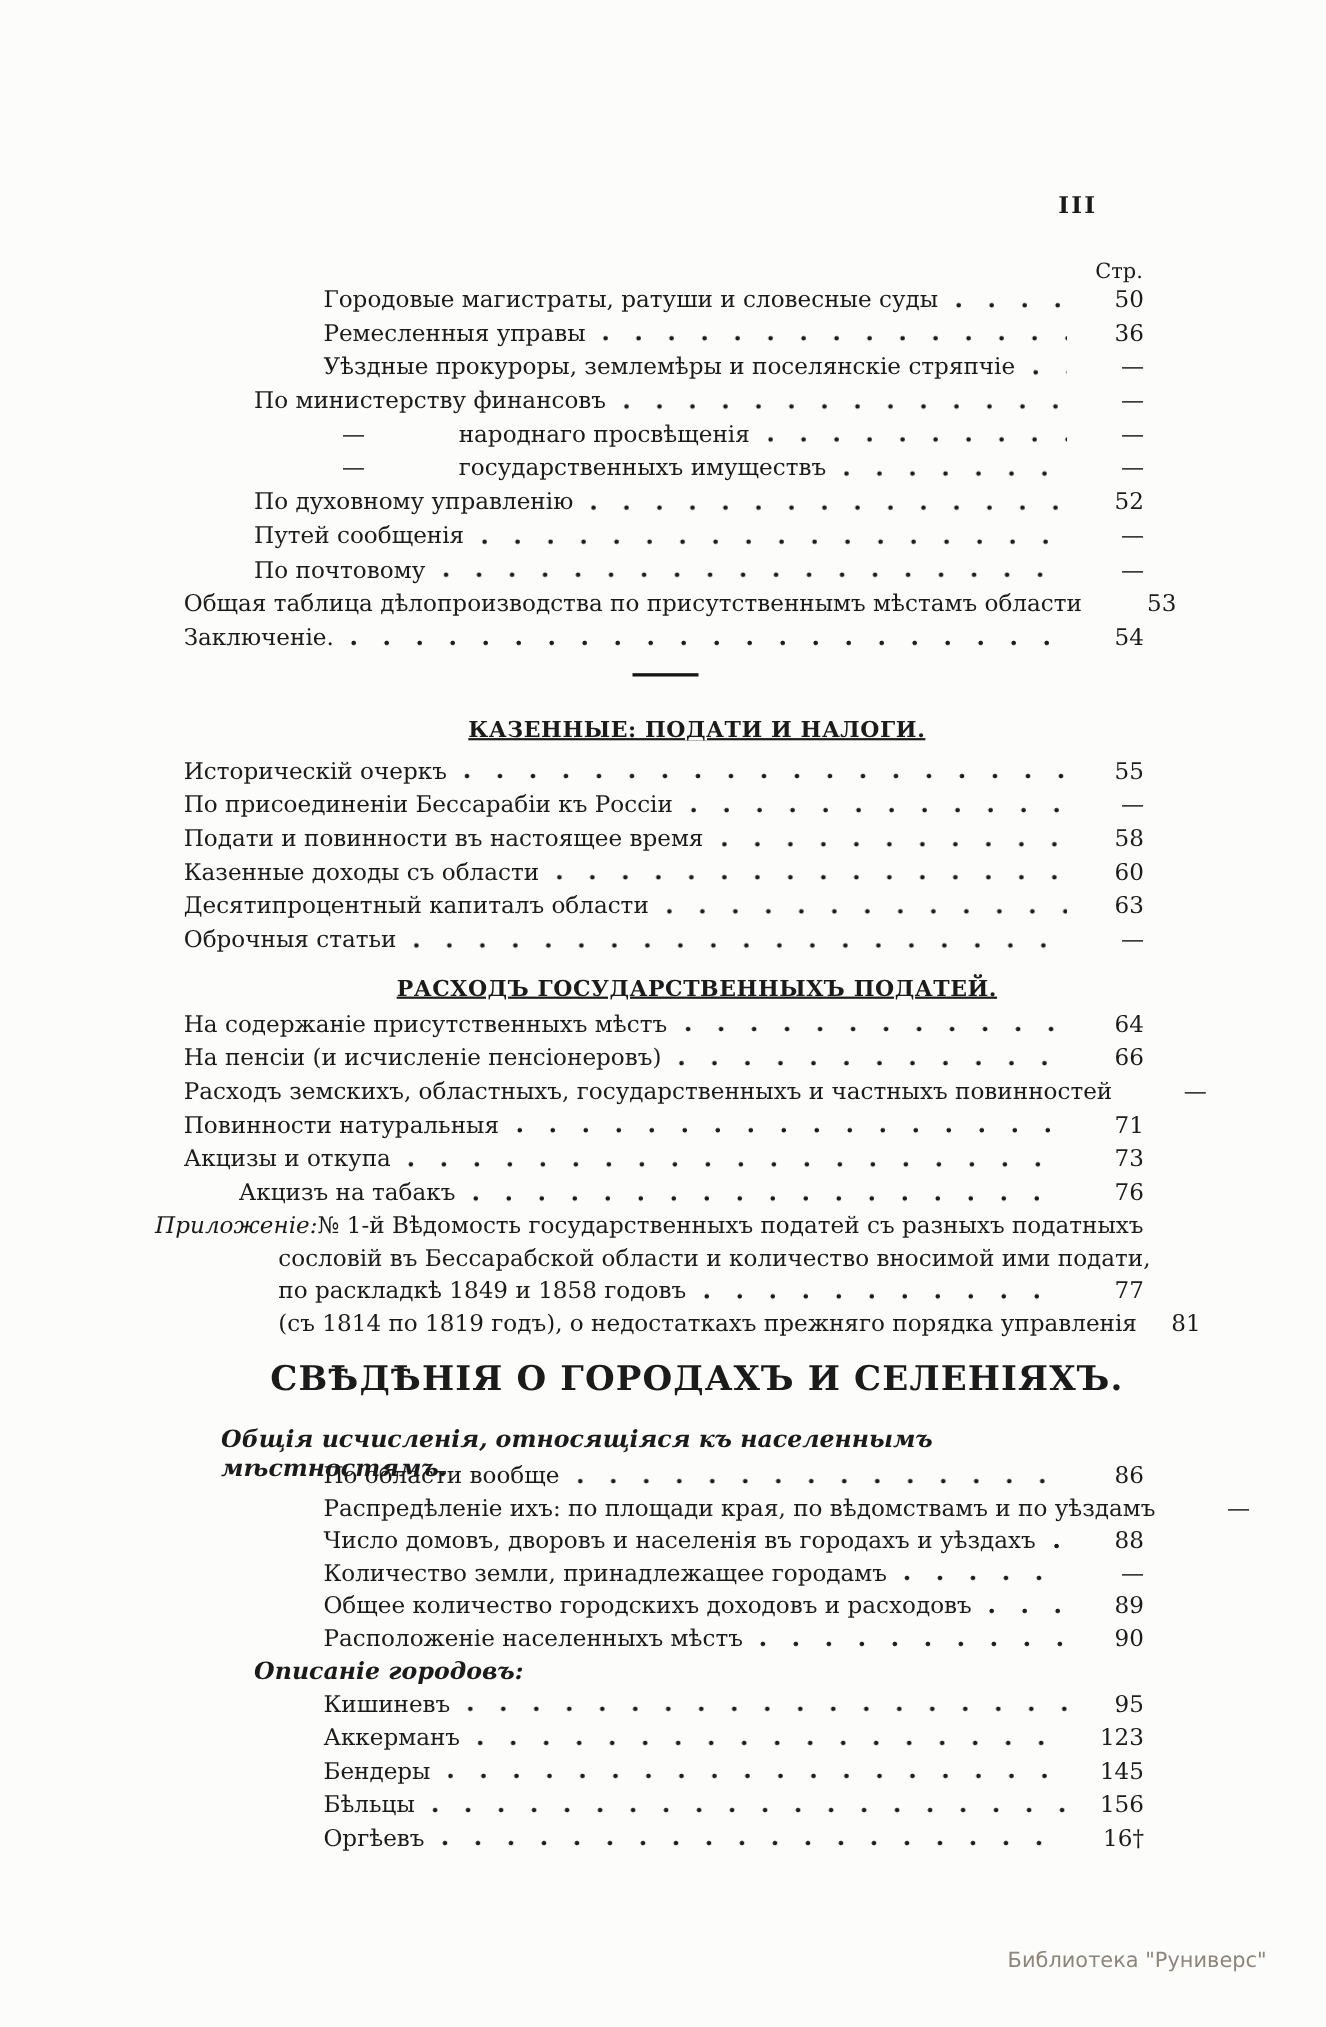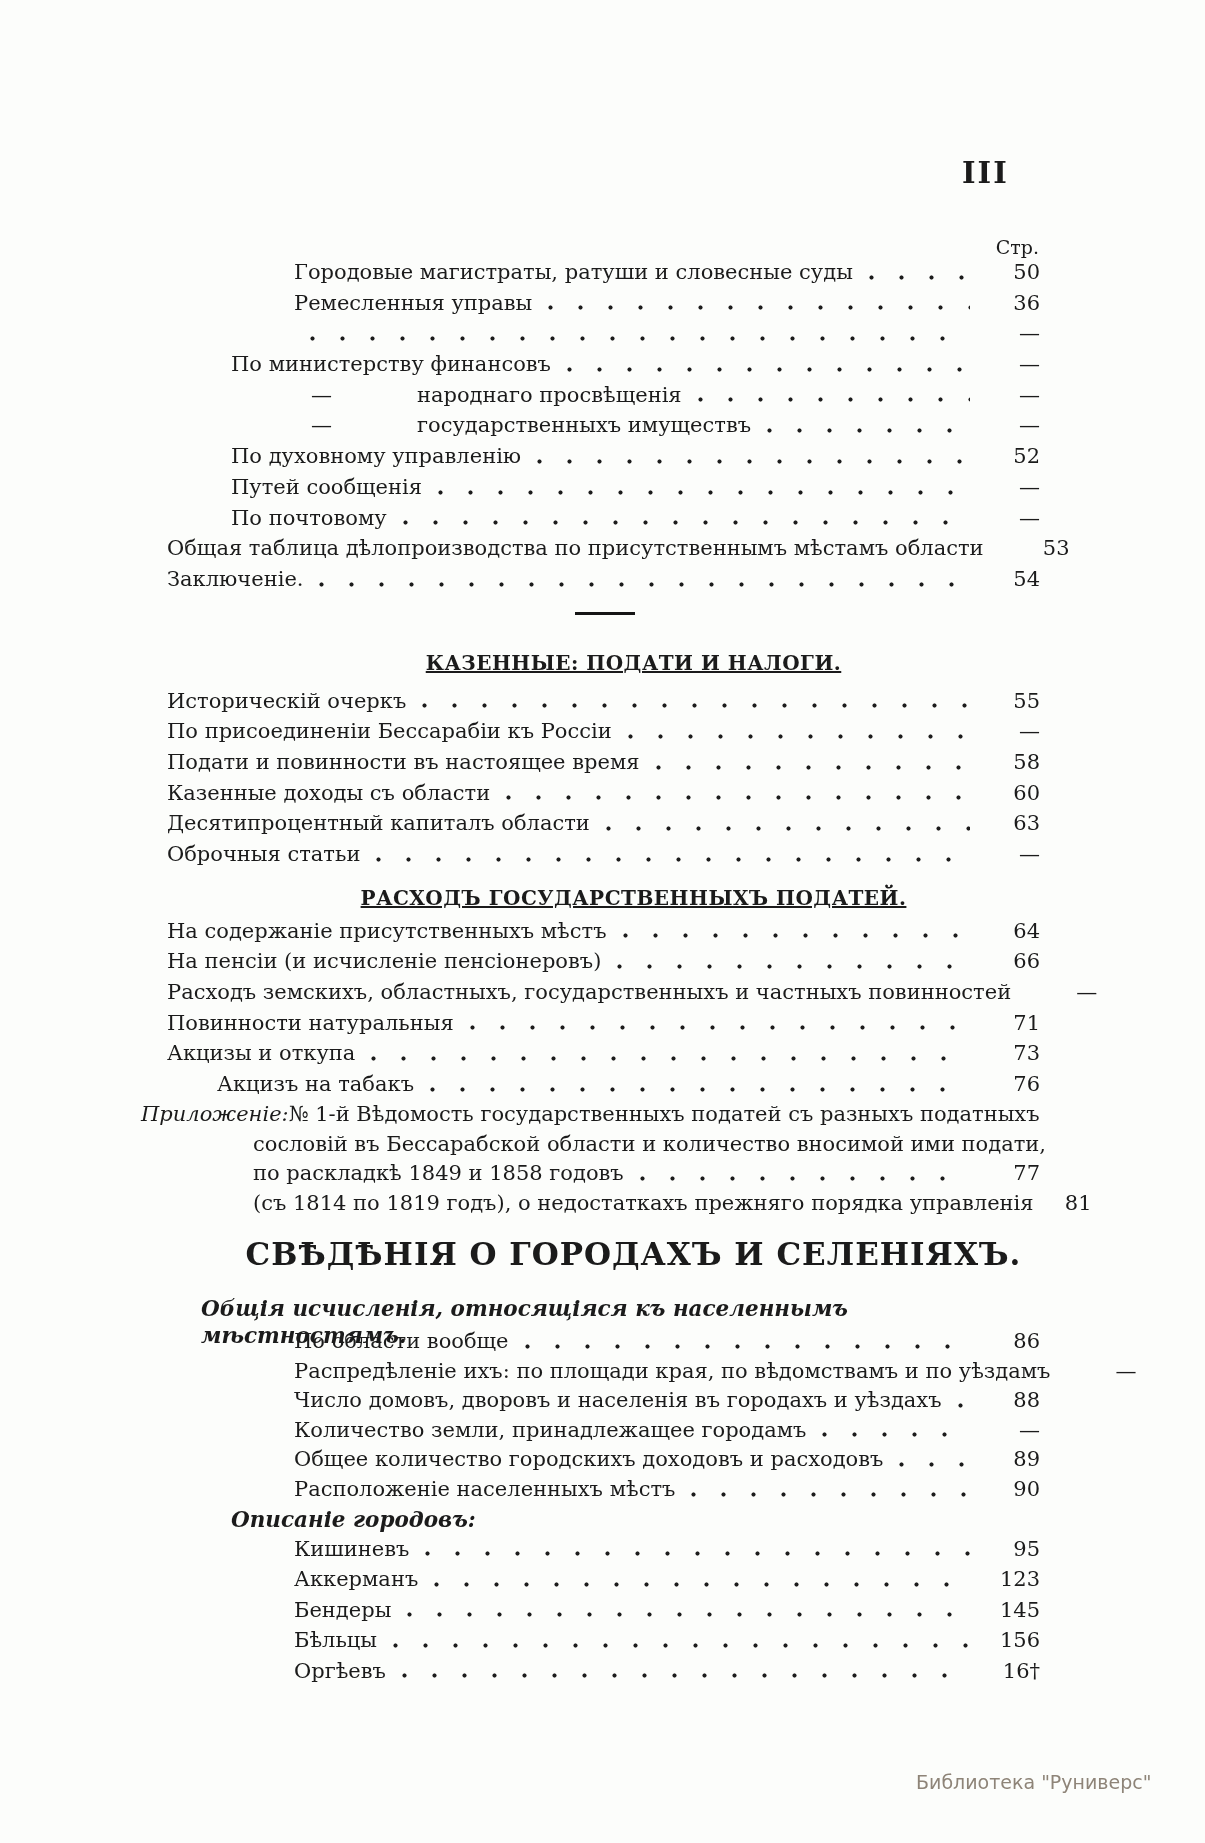--- a/index.html
+++ b/index.html
@@ -1,19 +1,19 @@
 <!DOCTYPE html>
 <html><head>
 <meta charset="utf-8">
 <style>
   html,body{margin:0;padding:0;background:#e9e9e7;}
   .page{position:relative;width:1205px;height:1843px;background:#fcfdfb;
         font-family:"DejaVu Serif",serif;color:#1b1b1b;overflow:hidden;}
   .abs{position:absolute;}
-  .pgnum{left:962px;top:156px;font-size:29px;font-weight:bold;letter-spacing:2px;}
+  .pgnum{left:962px;top:174px;font-size:21px;font-weight:bold;letter-spacing:2px;}
   .colhdr{left:983px;top:236px;width:56px;text-align:right;font-size:19px;}
   .content{position:absolute;left:167px;top:0;width:873px;}
   .row{display:flex;align-items:center;height:30.7px;line-height:30.7px;
        font-size:21px;white-space:nowrap;}
   .lbl{flex:0 0 auto;}
   .leader{flex:1 1 auto;align-self:flex-end;height:7px;margin:0 12px 7px 16px;
           background-image:radial-gradient(circle at 2.5px 3.5px,#1c1c1c 1.7px,transparent 2.4px);
           background-repeat:repeat-x;background-size:30px 7px;}
   .spacer{flex:1 1 auto;}
   .pg{flex:0 0 58px;text-align:right;}
@@ -61,20 +61,21 @@
         <span class="lbl">Городовые магистраты, ратуши и словесные суды</span>
         <span class="leader"></span>
         <span class="pg">50</span>
       </div>
       <div class="row ind-a">
         <span class="lbl">Ремесленныя управы</span>
         <span class="leader"></span>
         <span class="pg">36</span>
       </div>
       <div class="row ind-a">
+        <span class="lbl">Уѣздные прокуроры, землемѣры и поселянскіе стряпчіе</span>
         <span class="leader"></span>
         <span class="pg">—</span>
       </div>
       <div class="row ind-b it">
         <span class="lbl">По министерству финансовъ</span>
         <span class="leader"></span>
         <span class="pg">—</span>
       </div>
       <div class="row it">
         <span class="prefix">—</span>

